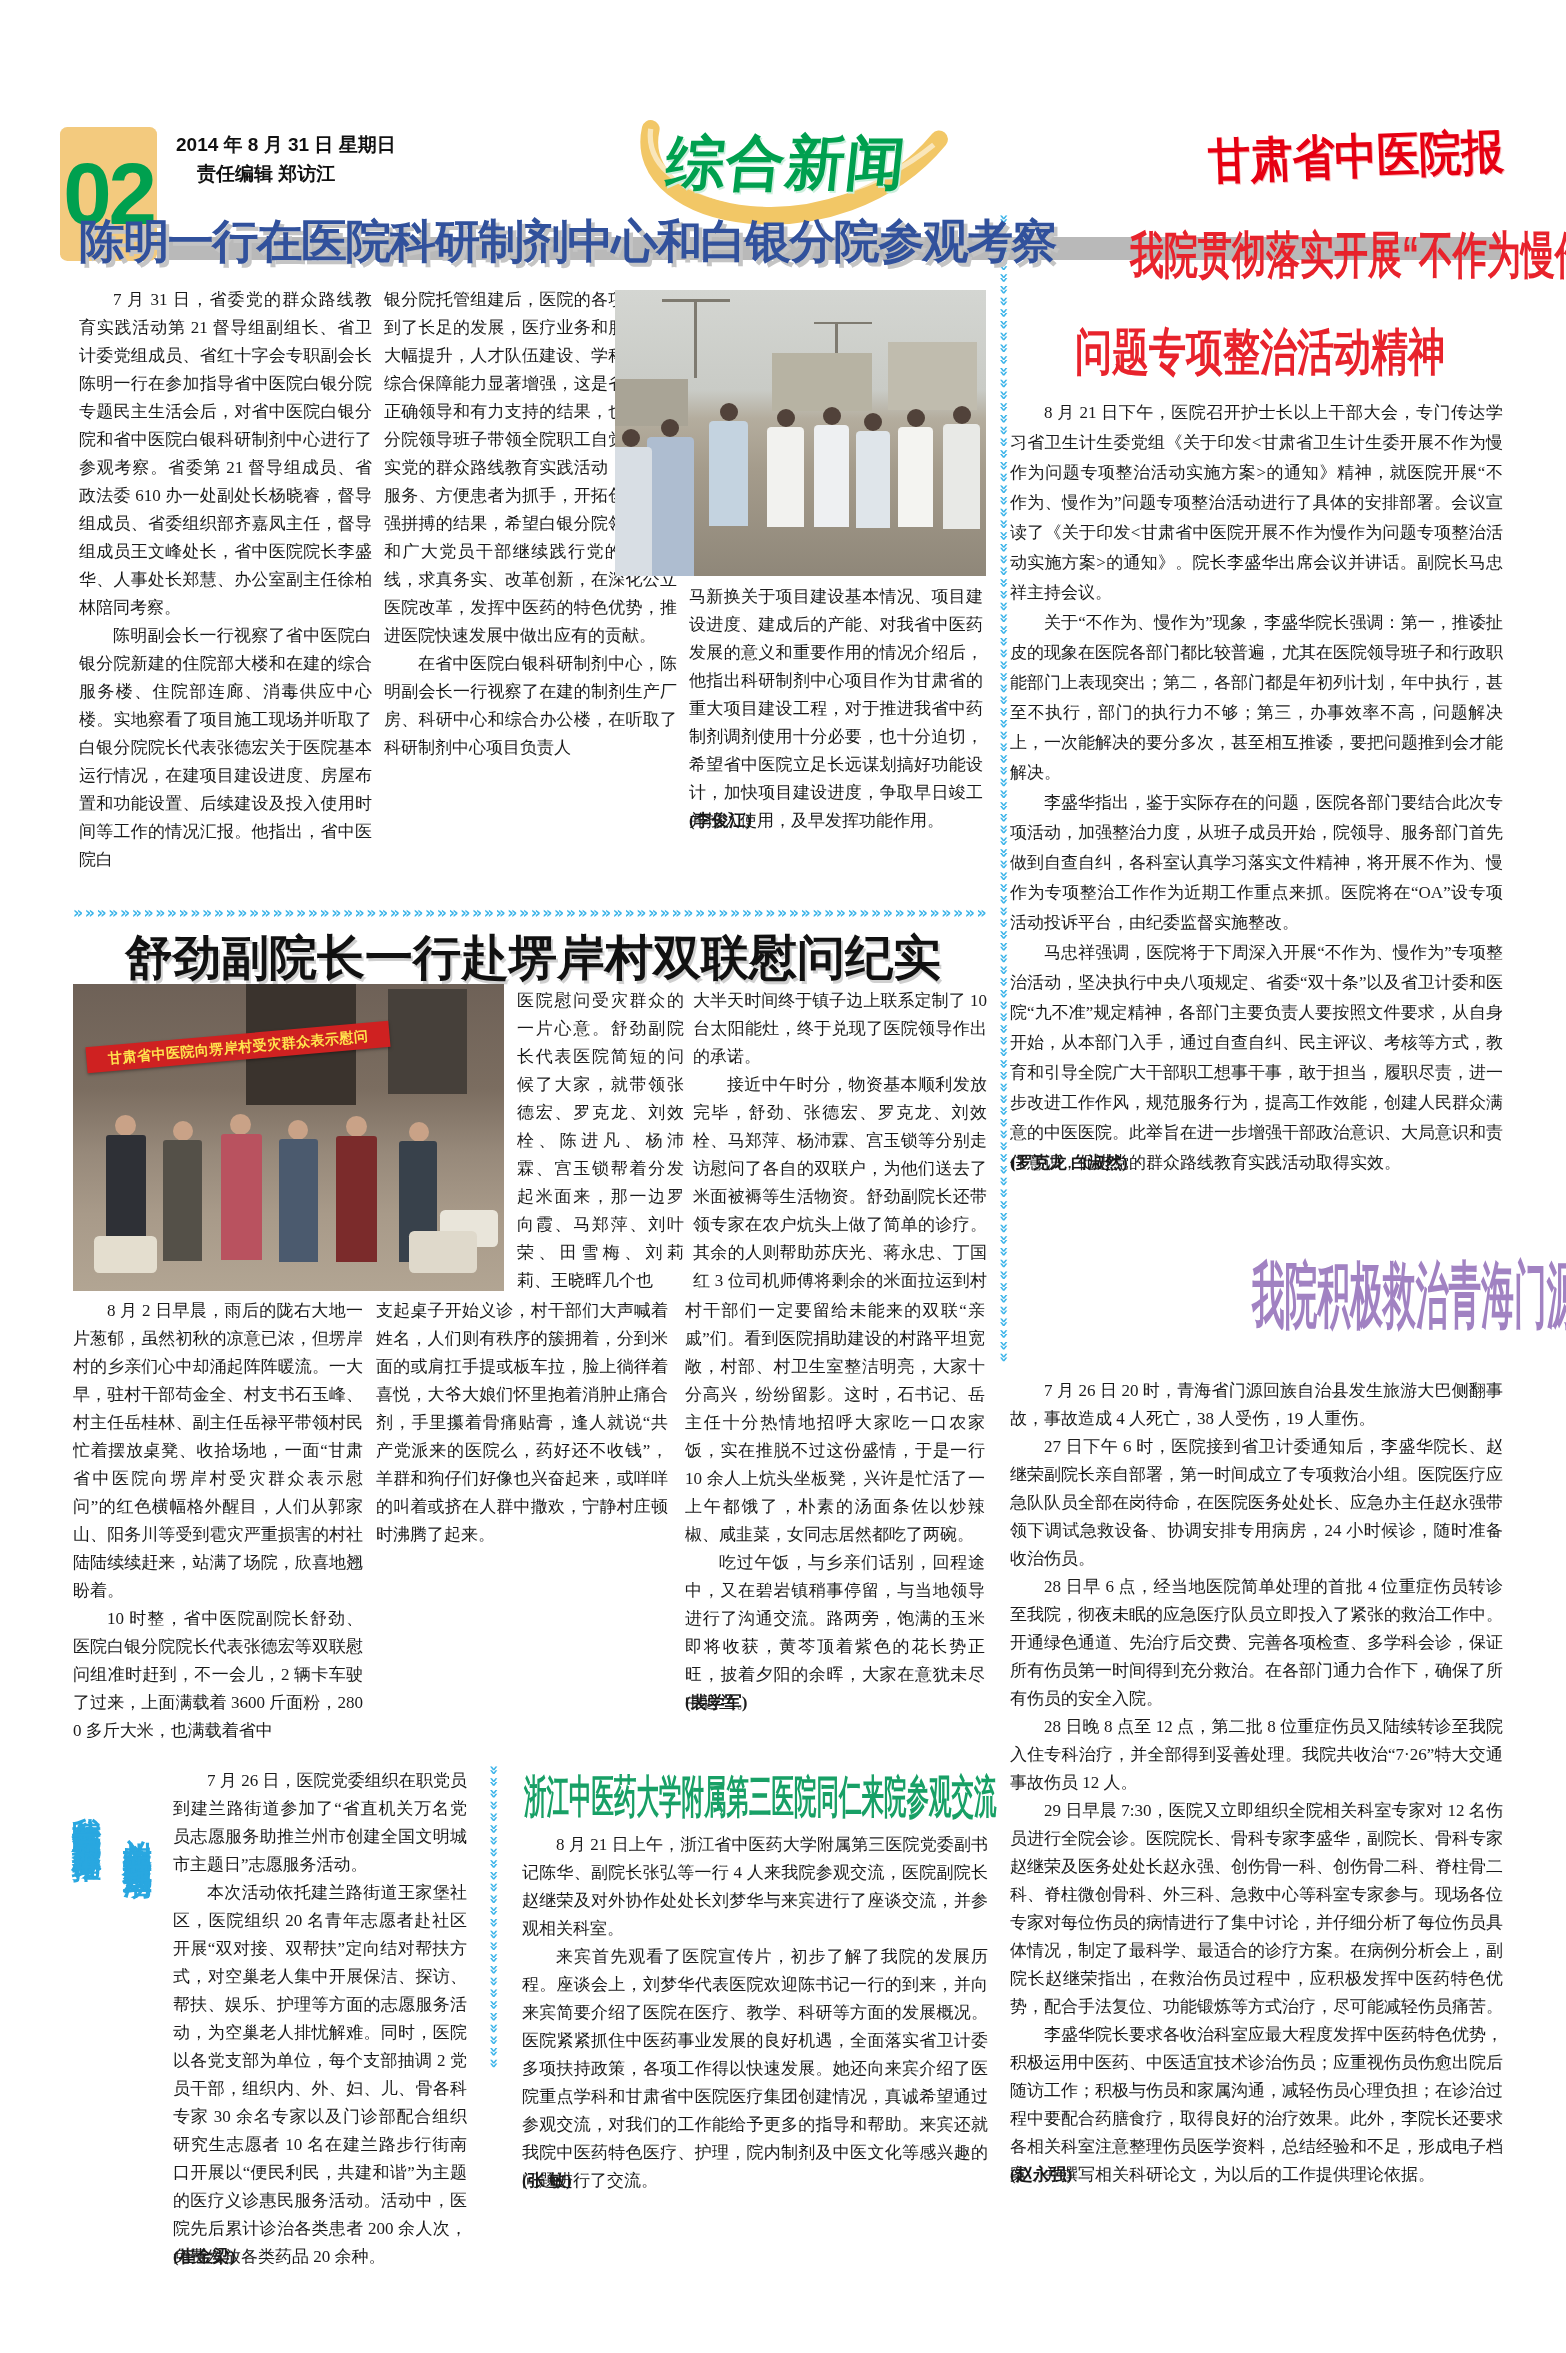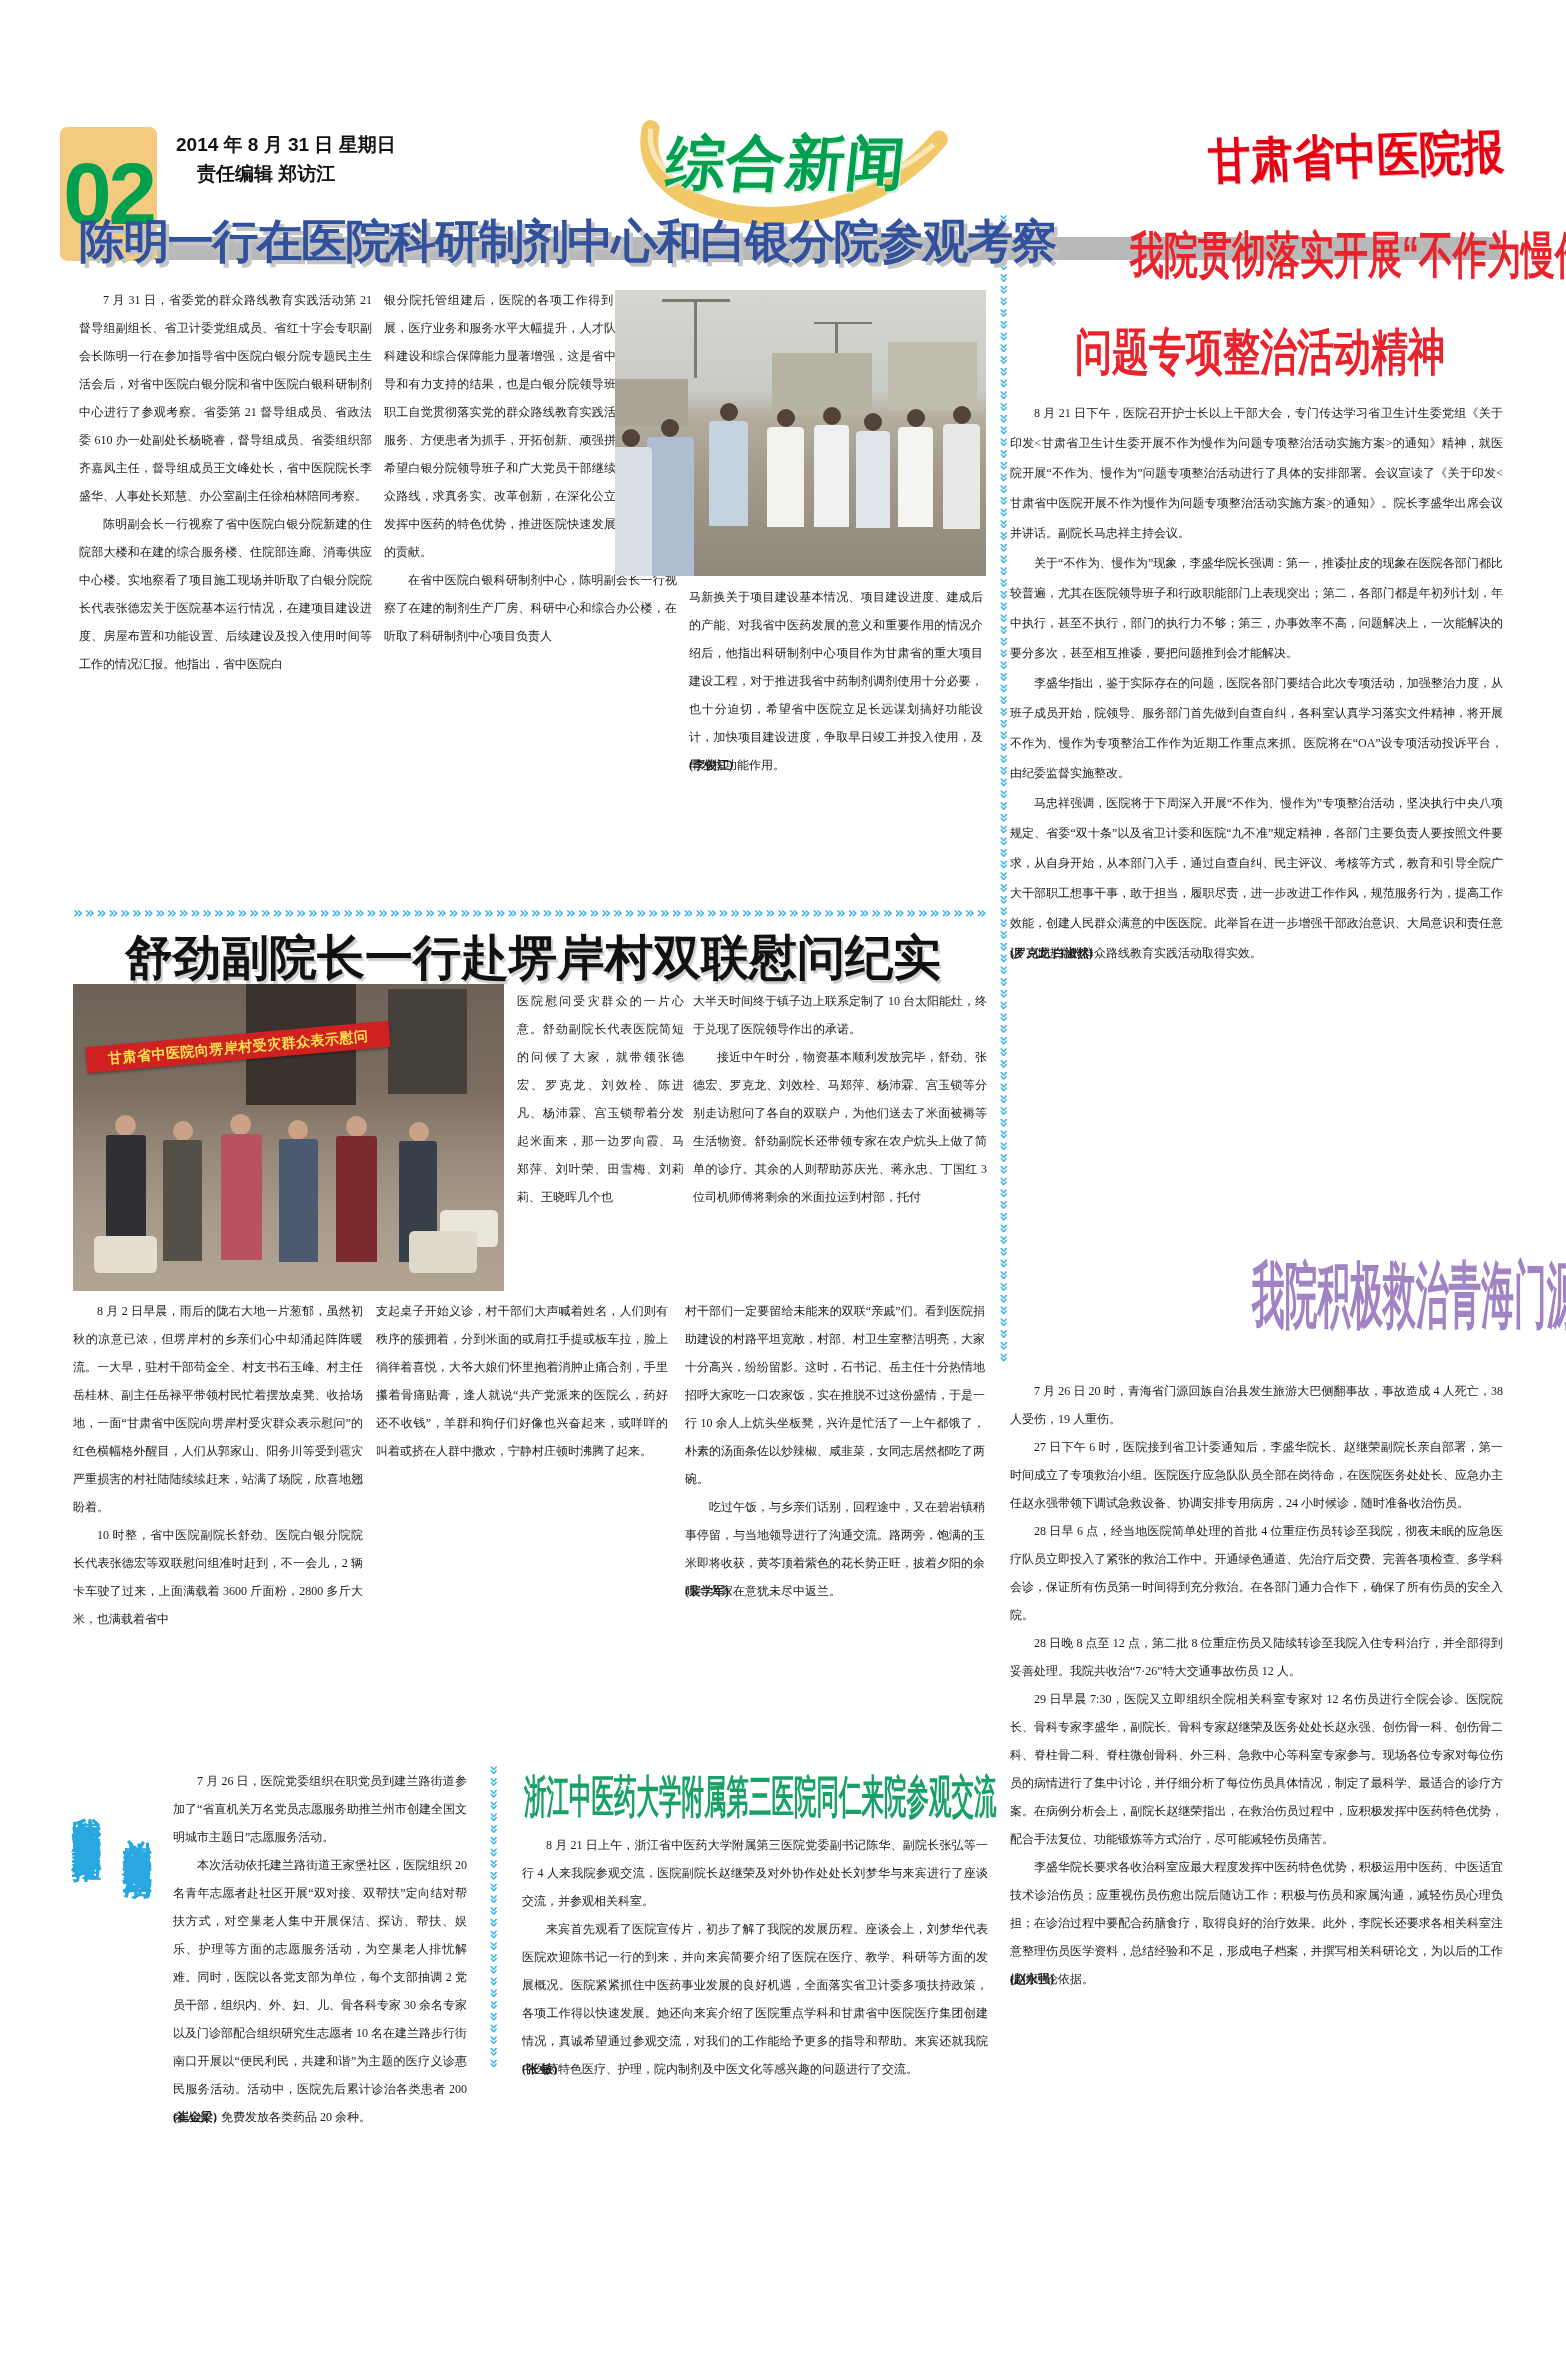--- a/index.html
+++ b/index.html
@@ -13,21 +13,21 @@
   .dateblock{left:176px;top:130px;width:367px;font-family:"Liberation Sans",sans-serif;font-weight:bold;
         font-size:19px;line-height:29px;color:#111;}
   .graybar{left:157px;top:237px;width:1344px;height:23px;background:#b9b9b9;}
   .secwrap{left:619px;top:108px;width:336px;height:152px;}
   .section-title{position:absolute;left:47px;top:15.7px;font-family:"Liberation Sans",sans-serif;font-weight:bold;
         font-size:59px;color:#00a04f;transform:skewX(-6deg);letter-spacing:1px;text-shadow:1.6px 1.6px 0 #cdeedd;}
   .papername{left:1207px;top:130px;width:294px;font-family:"Liberation Serif",serif;font-weight:bold;
         font-size:48px;color:#e60012;white-space:nowrap;transform:rotate(-2deg) scaleX(.88);transform-origin:left top;
         text-shadow:1px 1px 0 #f6b9bb;}
   
-  .bodytext{font-size:12px;line-height:28px;text-align:justify;text-justify:inter-character;
+  .bodytext{font-size:17px;line-height:28px;text-align:justify;text-justify:inter-character;
         word-break:break-all;overflow:hidden;}
   .bodytext p{margin:0;text-indent:2em;}
   .bodytext p.cont{text-indent:0;}
   .bodytext p.byl{text-indent:0;font-weight:bold;margin-top:-28px;}
   .lh58 p{line-height:30px;}
   .lh58{line-height:30px;}
   
   .hA{left:79px;top:211px;width:908px;text-align:center;font-family:"Liberation Sans",sans-serif;
       font-weight:bold;font-size:46px;letter-spacing:-1.6px;color:#31519c;text-shadow:3.7px 4.2px 0 #c4c4c4;white-space:nowrap;}
   .hB{left:1010px;top:214px;width:493px;text-align:center;color:#e8232c;font-family:"Liberation Sans",sans-serif;

